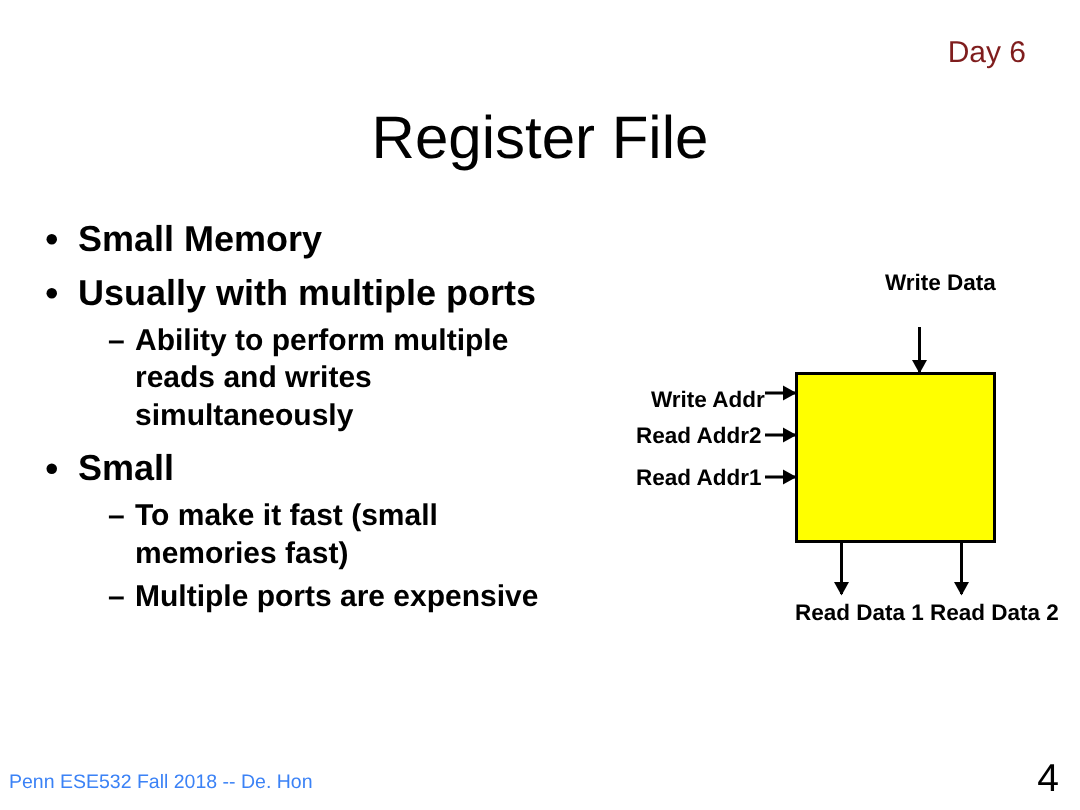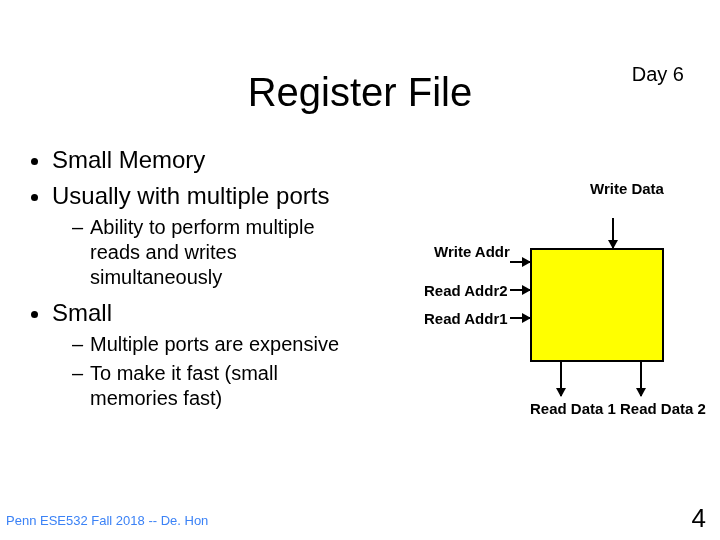--- a/index.html
+++ b/index.html
@@ -16,23 +16,22 @@
   .slide {
     width: 720px;
     height: 540px;
     position: relative;
     box-sizing: border-box;
   }
   .day-label {
     position: absolute;
     top: 24px;
     right: 36px;
-    color: #000000;
+    color: #7f1d1d;
     font-size: 20px;
-    margin-top: 39px;
   }
   .title {
     position: absolute;
     top: 70px;
     left: 0;
     width: 100%;
     text-align: center;
     font-size: 40px;
     font-weight: 400;
   }
@@ -43,20 +42,21 @@
     width: 340px;
     font-size: 24px;
     line-height: 1.25;
   }
   .content ul {
     margin: 0;
     padding-left: 22px;
   }
   .content > ul > li {
     margin-bottom: 6px;
+    font-weight: bold;
   }
   .content ul ul {
     font-size: 20px;
     list-style: none;
     padding-left: 20px;
     margin-top: 4px;
     margin-bottom: 8px;
   }
   .content ul ul li {
     position: relative;
@@ -100,21 +100,21 @@
     background: #ffff00;
     border: 2px solid #000;
   }
   .label {
     position: absolute;
     font-weight: bold;
     font-size: 15px;
     white-space: nowrap;
   }
   .label.write-data { top: 2px; left: 220px; text-align: right; }
-  .label.write-addr { top: 65px; left: 64px; text-align: left; }
+  .label.write-addr { top: 80px; left: 64px; text-align: left; }
   .label.read-addr2 { top: 104px; left: 54px; text-align: right; }
   .label.read-addr1 { top: 132px; left: 54px; text-align: right; }
   .label.read-data1 { top: 222px; left: 160px; text-align: center; }
   .label.read-data2 { top: 222px; left: 250px; text-align: center; }
   
   .arrow-h {
     position: absolute;
     height: 2px;
     background: #000;
   }
@@ -162,22 +162,22 @@
       <li>Small Memory</li>
       <li>
         <span>Usually with multiple ports</span>
         <ul>
           <li>Ability to perform multiple reads and writes simultaneously</li>
         </ul>
       </li>
       <li>
         <span>Small</span>
         <ul>
+          <li>To make it fast (small memories fast)</li>
           <li>Multiple ports are expensive</li>
-          <li>To make it fast (small memories fast)</li>
         </ul>
       </li>
     </ul>
   </div>
 
   <div class="diagram">
     <div class="rf-box"></div>
 
     <div class="label write-data">Write Data</div>
     <div class="label write-addr">Write Addr</div>

